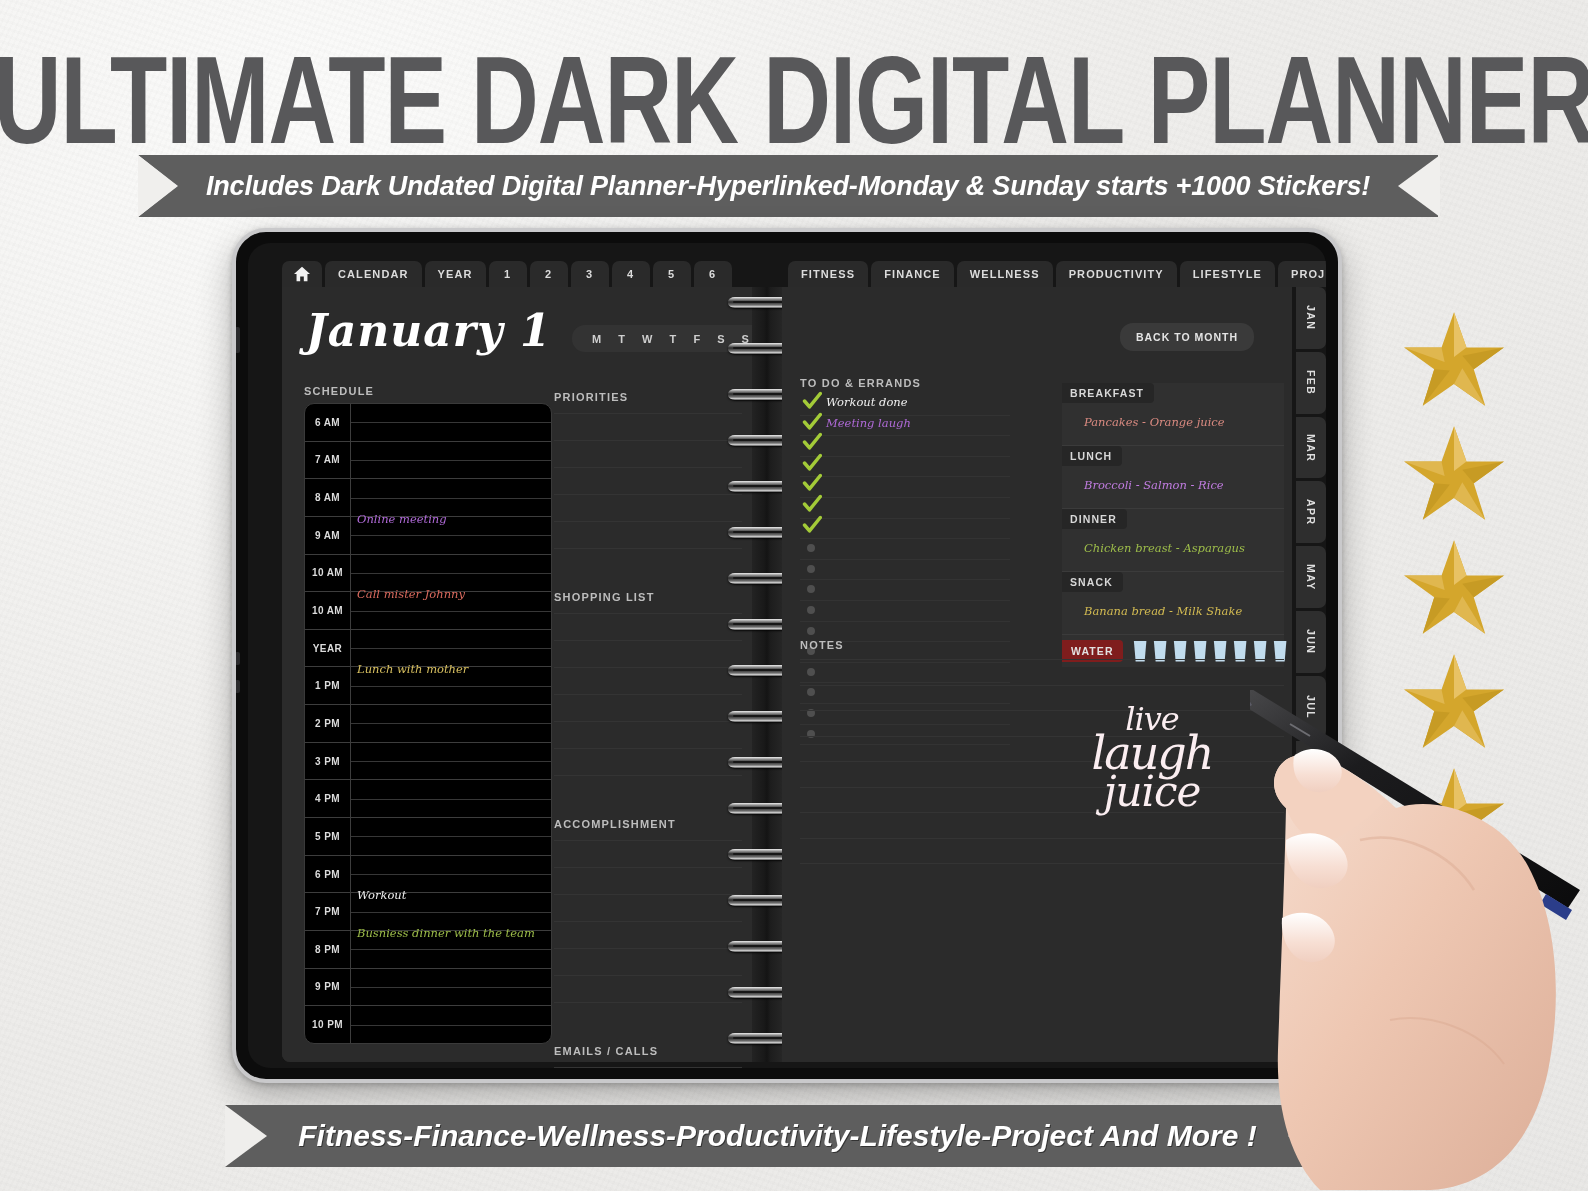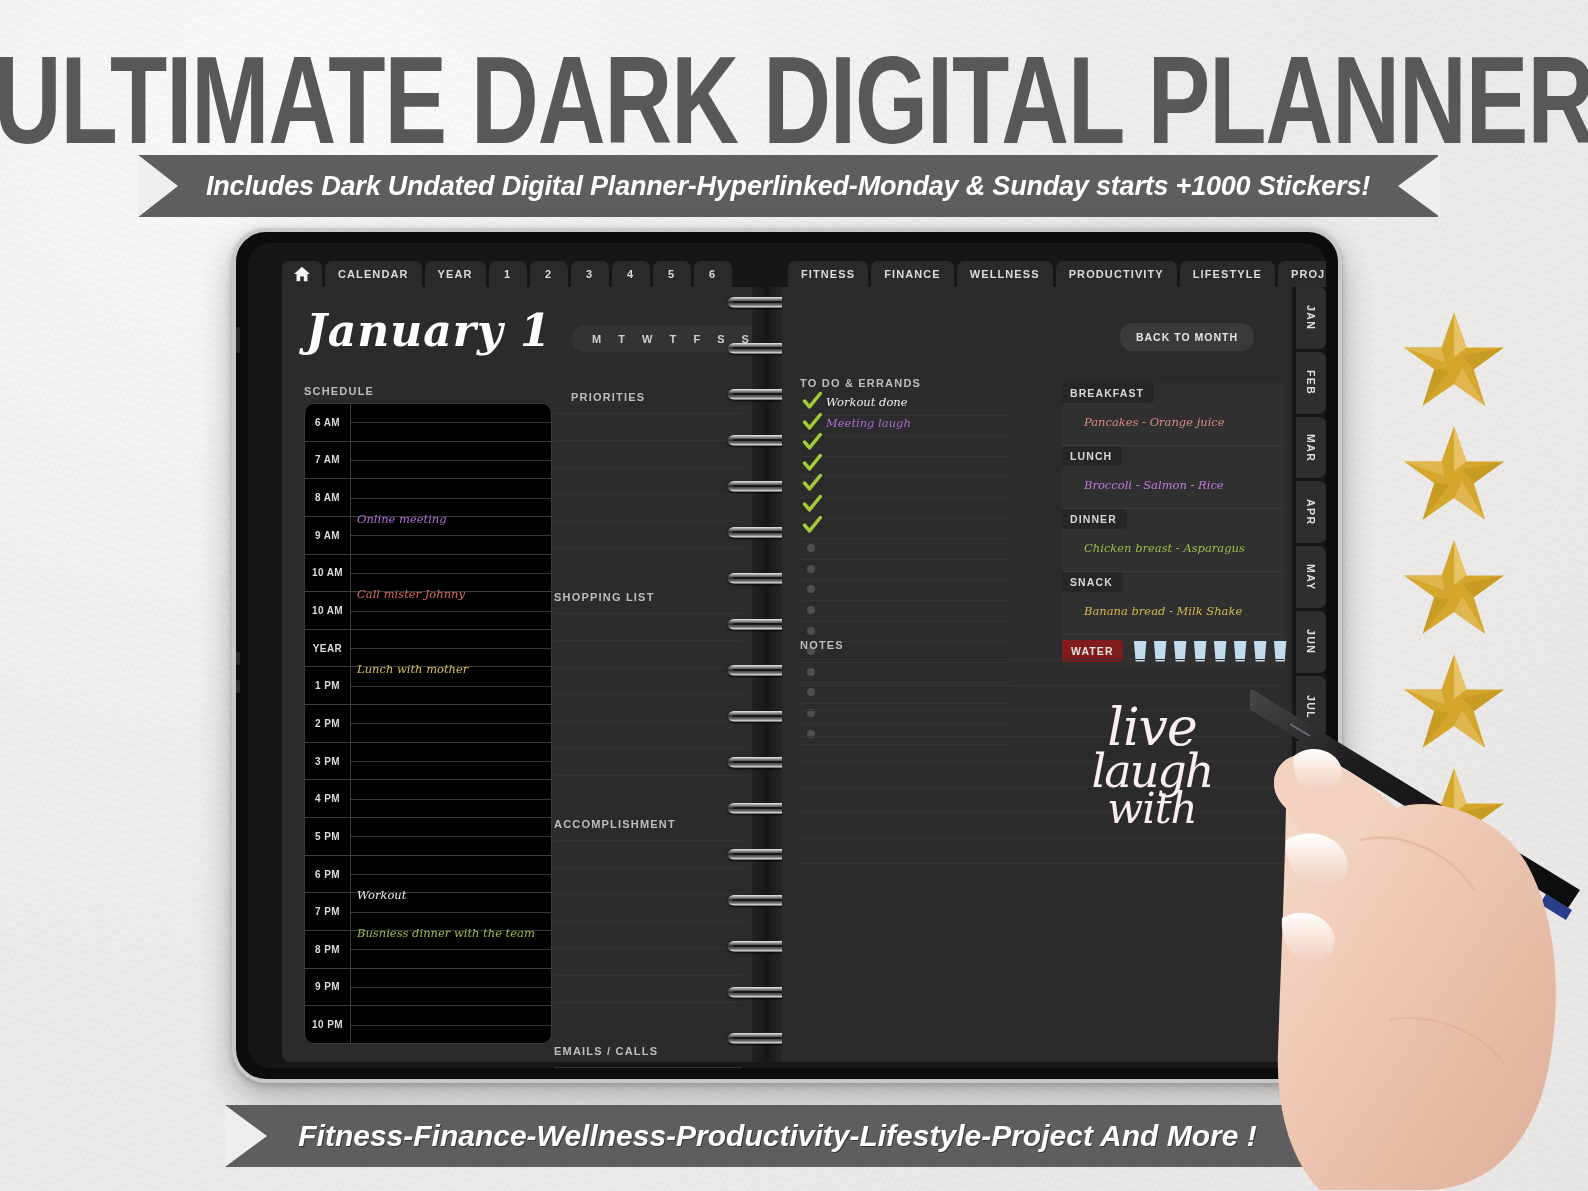--- a/index.html
+++ b/index.html
@@ -256,21 +256,21 @@
 
   .lll{
     position:absolute; left:290px; top:418px; width:160px;
     color:#fbeef1;
     font-family:"DejaVu Serif", serif;
     font-style:italic;
     text-align:center;
     line-height:.88;
     z-index:3;
   }
-  .lll .l1{ font-size:52px; letter-spacing:-1px; }
+  .lll .l1{ font-size:32px; letter-spacing:-1px; }
   .lll .l2{ font-size:46px; letter-spacing:-2px; }
   .lll .l3{ font-size:42px; letter-spacing:-1px; }
 
   
   .months{
     position:absolute; right:0; top:44px; bottom:6px; width:30px;
     display:flex; flex-direction:column; gap:3px;
   }
   .mtab{
     flex:1; background:#2e2e2e; color:#dedede;
@@ -528,21 +528,21 @@
               <div class="stime">9 PM</div>
               <div class="sbody"></div>
             </div>
             <div class="srow">
               <div class="stime">10 PM</div>
               <div class="sbody"></div>
             </div>
           </div>
 
         <div class="mid" id="mid">
-            <div class="slabel" style="left:17px;top:0px">PRIORITIES</div>
+            <div class="slabel" style="left:0;top:0px">PRIORITIES</div>
             <div class="rule" style="position:absolute;left:0;right:0;top:22px"></div>
             <div class="rule" style="position:absolute;left:0;right:0;top:49px"></div>
             <div class="rule" style="position:absolute;left:0;right:0;top:76px"></div>
             <div class="rule" style="position:absolute;left:0;right:0;top:103px"></div>
             <div class="rule" style="position:absolute;left:0;right:0;top:130px"></div>
             <div class="rule" style="position:absolute;left:0;right:0;top:157px"></div>
             <div class="slabel" style="left:0;top:200px">SHOPPING LIST</div>
             <div class="rule" style="position:absolute;left:0;right:0;top:222px"></div>
             <div class="rule" style="position:absolute;left:0;right:0;top:249px"></div>
             <div class="rule" style="position:absolute;left:0;right:0;top:276px"></div>
@@ -685,21 +685,21 @@
             <div class="rule"></div>
             <div class="rule"></div>
             <div class="rule"></div>
             <div class="rule"></div>
             <div class="rule"></div>
           </div>
 
         <div class="lll">
           <div class="l1">live</div>
           <div class="l2">laugh</div>
-          <div class="l3">with</div>
+          <div class="l3">juice</div>
         </div>
       </div>
 
     </div>
   </div>
 </div>
 
 <svg class="hand" viewBox="0 0 330 500">
   <defs>
     <linearGradient id="skin" x1="0" y1="0" x2="1" y2="1">

